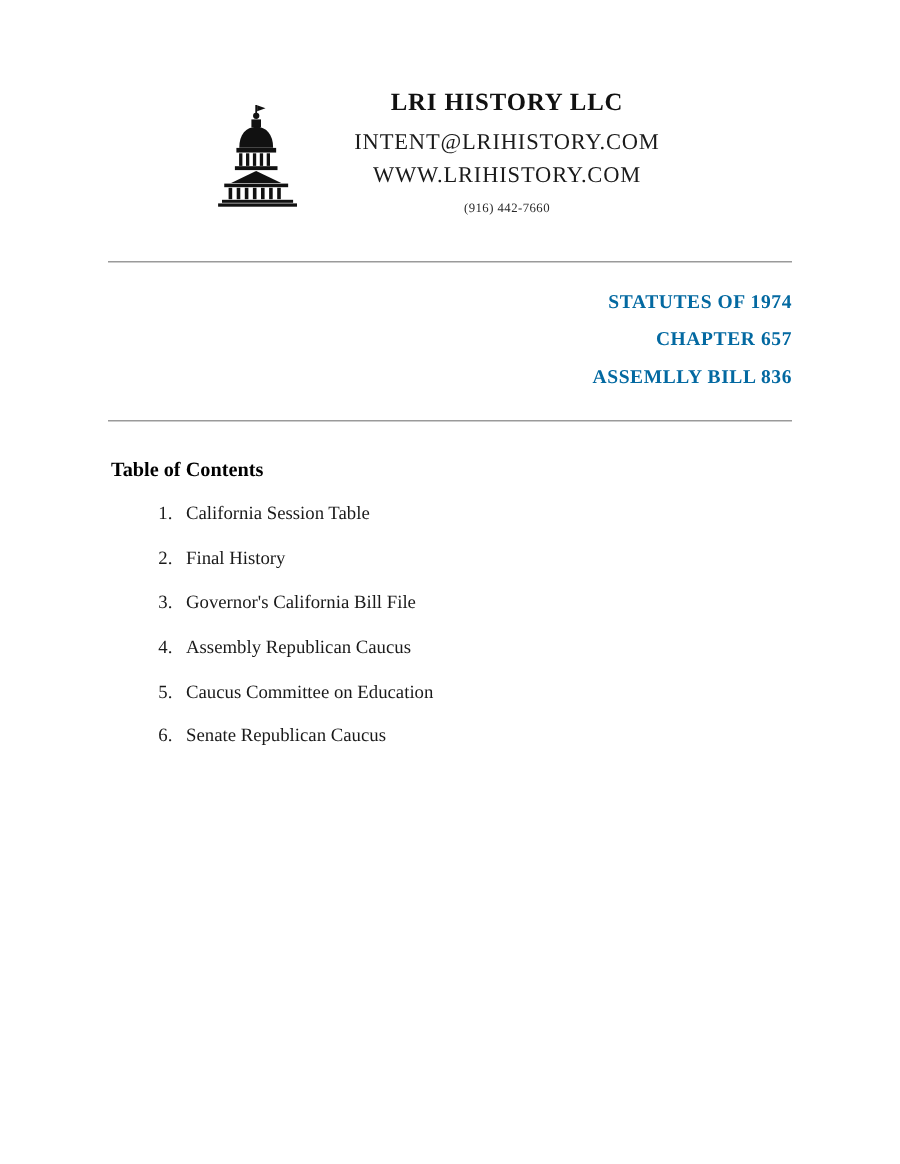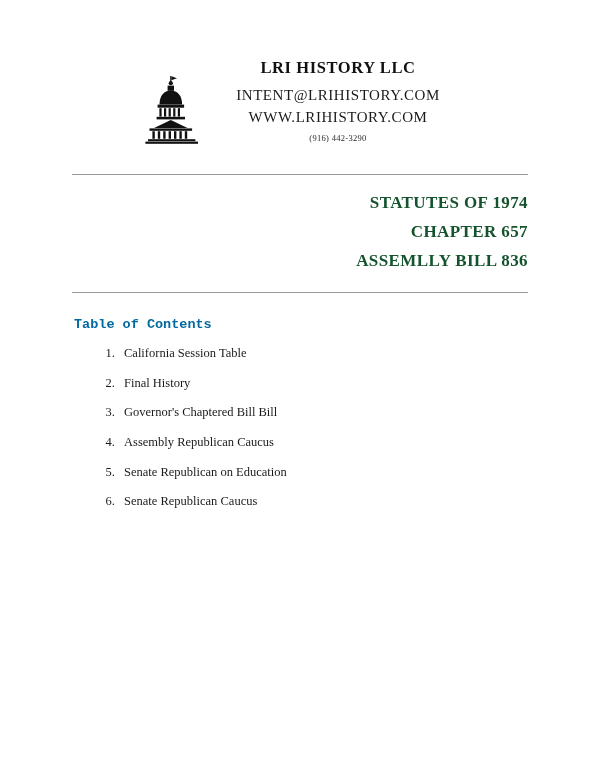--- a/index.html
+++ b/index.html
@@ -20,21 +20,21 @@
     height: 776px;
     box-sizing: border-box;
     padding: 0;
     position: relative;
   }
 
   
   .letterhead {
     display: flex;
     flex-direction: row;
-    align-items: flex-end;
+    align-items: center;
     justify-content: center;
     padding-top: 58px;
   }
   .logo {
     width: 70px;
     height: 72px;
     margin-right: 6px;
     flex: 0 0 auto;
     position: relative;
     top: 2px;
@@ -80,42 +80,41 @@
   .rule-bottom { margin-top: 21px; }
 
   
   .title-block {
     width: 456px;
     margin: 0 auto;
     padding-top: 18px;
     text-align: right;
   }
   .title-line {
-    font-size: 17px;
+    font-size: 13px;
     font-weight: 700;
     letter-spacing: 0.4px;
-    color: #14532d;
+    color: #0369a1;
     margin-bottom: 9px;
     white-space: nowrap;
   }
   .title-line:last-child { margin-bottom: 0; text-align: right; }
 
   
   .toc {
     width: 456px;
     margin: 0 auto;
     padding-top: 24px;
   }
   .toc-heading {
     font-size: 13.5px;
     font-weight: 700;
-    color: #0369a1;
+    color: #000000;
     margin: 0 0 14px 0;
     padding-left: 2px;
-    font-family: Liberation Mono, monospace;
   }
   ol.toc-list {
     margin: 0;
     padding-left: 46px;
     list-style-position: outside;
   }
   ol.toc-list li {
     font-size: 12.5px;
     line-height: 1.25;
     color: #1a1a1a;
@@ -167,39 +166,39 @@
 
           <rect x="11.0" y="66.2" width="47.4" height="2.0"></rect>
           <rect x="8.4" y="68.6" width="52.6" height="2.2"></rect>
         </g>
       </svg>
     </div>
     <div class="letterhead-text">
       <div class="company-name">LRI HISTORY LLC</div>
       <div class="contact-line">INTENT@LRIHISTORY.COM</div>
       <div class="contact-line">WWW.LRIHISTORY.COM</div>
-      <div class="phone-line">(916) 442-3290</div>
+      <div class="phone-line">(916) 442-7660</div>
     </div>
   </div>
 
   <hr class="rule rule-top">
 
   <div class="title-block">
     <div class="title-line">STATUTES OF 1974</div>
     <div class="title-line">CHAPTER  657</div>
     <div class="title-line">ASSEMLLY BILL 836</div>
   </div>
 
   <hr class="rule rule-bottom">
 
   <div class="toc">
     <h2 class="toc-heading">Table of Contents</h2>
     <ol class="toc-list">
       <li><span class="toc-item-label">California Session Table</span></li>
       <li><span class="toc-item-label">Final History</span></li>
-      <li><span class="toc-item-label">Governor's Chaptered Bill Bill</span></li>
+      <li><span class="toc-item-label">Governor's California Bill File</span></li>
       <li><span class="toc-item-label">Assembly Republican Caucus</span></li>
-      <li><span class="toc-item-label">Senate Republican on Education</span></li>
+      <li><span class="toc-item-label">Caucus Committee on Education</span></li>
       <li><span class="toc-item-label">Senate Republican Caucus</span></li>
     </ol>
   </div>
 
 </div>
 
 </body></html>

